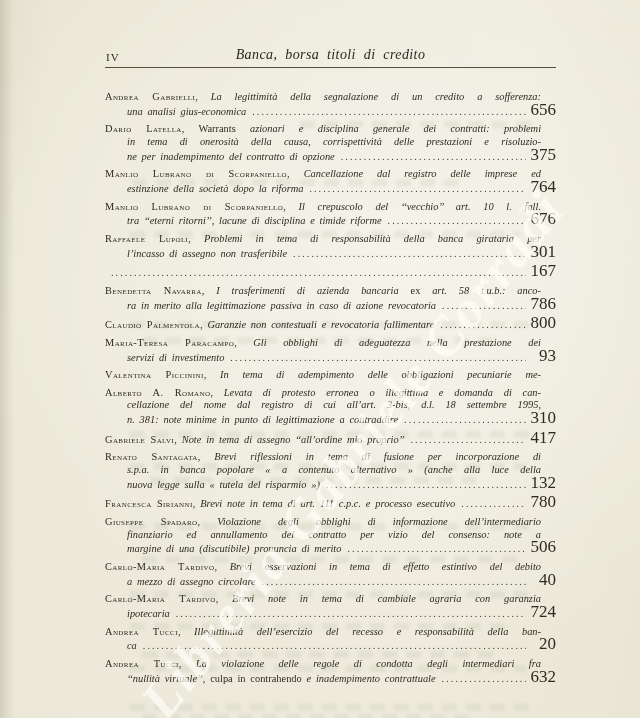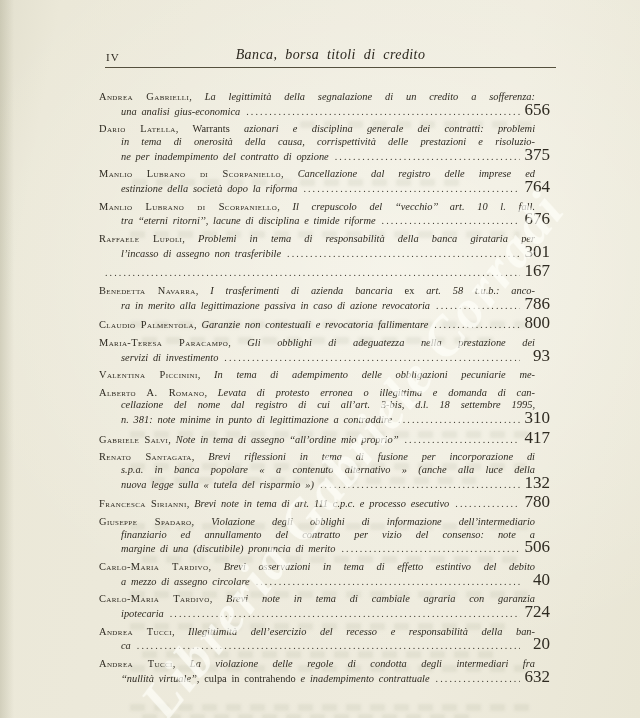--- a/index.html
+++ b/index.html
@@ -24,21 +24,21 @@
   .pagenum {
     position:absolute; left:1px; top:4px;
     font-size:11px; letter-spacing:1px; font-variant:small-caps;
   }
   .jtitle {
     text-align:center; font-style:italic; font-size:14px;
     word-spacing:4px; letter-spacing:0.4px; color:#2b271e;
   }
   .rule { border-bottom:1.4px solid #55503e; margin-top:4px; }
 
-  .toc { position:absolute; top:91px; left:99px; width:451px; z-index:3; }
+  .toc { position:absolute; top:91px; left:105px; width:451px; z-index:3; }
   .entry { margin-bottom:5px; }
   .line {
     font-size:10.4px; line-height:12.65px; word-spacing:2.2px;
     box-sizing:border-box;
   }
   .line.mid {
     width:436px; text-align:justify; text-align-last:justify;
   }
   .line:not(.first) { padding-left:22px;font-family:Liberation Serif, serif; }
   .line.last { display:flex; align-items:baseline; width:451px; }

